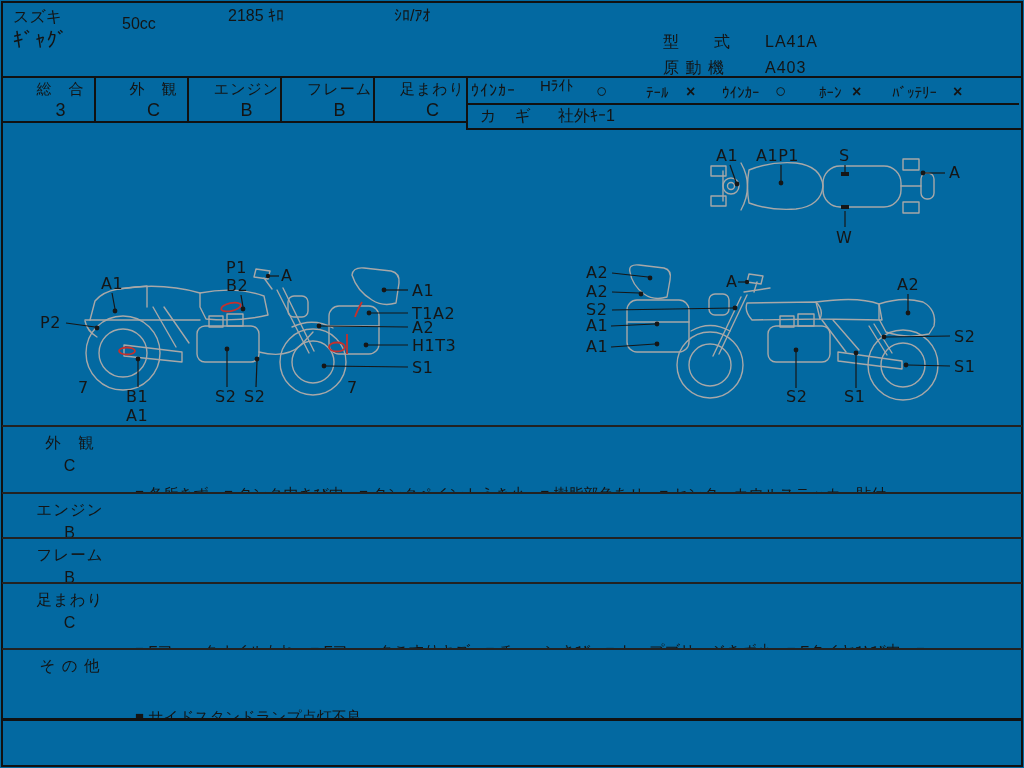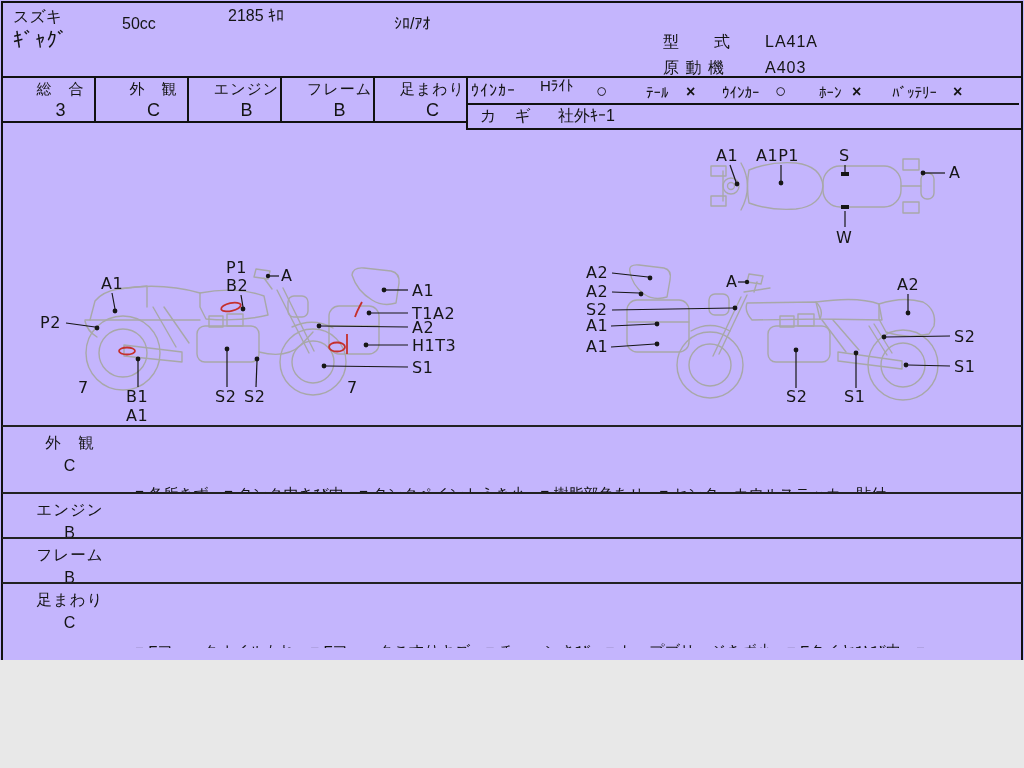--- a/index.html
+++ b/index.html
@@ -1,16 +1,16 @@
 <!DOCTYPE html>
 <html><head>
 <meta charset="utf-8">
 <style>
   html,body{margin:0;padding:0;background:#e8e8e8;}
-  .page{position:relative;width:1024px;height:660px;background:#c4b5fd;overflow:hidden;
+  .page{position:relative;width:1024px;height:768px;background:#0369a1;overflow:hidden;
         font-family:"Liberation Sans","DejaVu Sans",sans-serif;color:#141414;}
   .outer{position:absolute;left:1px;top:1px;width:1018px;height:762px;border:2px solid #111;}
   .abs{position:absolute;white-space:nowrap;}
   .h1{font-size:16px;}
   .model{font-size:21px;letter-spacing:1px;}
   .rlabel{display:inline-block;width:102px;font-size:16px;letter-spacing:1px;}
   .rvalue{font-size:16px;letter-spacing:1px;}
   
   .grades{position:absolute;left:3px;top:78px;width:463px;height:43px;display:flex;border-bottom:2px solid #111;}
   .gcell{flex:1;border-right:2px solid #111;text-align:center;padding-top:2px;margin-left:24px;}
@@ -38,21 +38,21 @@
 </style>
 </head>
 <body>
 
 <div class="page">
   <div class="outer"></div>
 
   <span class="abs h1" style="left:13px;top:7px;">スズキ</span>
   <span class="abs h1" style="left:122px;top:15px;">50cc</span>
   <span class="abs h1" style="left:228px;top:7px;">2185 ｷﾛ</span>
-  <span class="abs h1" style="left:394px;top:15px;">ｼﾛ/ｱｵ</span>
+  <span class="abs h1" style="left:394px;top:7px;">ｼﾛ/ｱｵ</span>
   <span class="abs model" style="left:13px;top:28px;">ｷﾞｬｸﾞ</span>
 
   <div class="abs" style="left:663px;top:32px;">
     <span class="rlabel">型　　式</span><span class="rvalue">LA41A</span>
   </div>
   <div class="abs" style="left:663px;top:58px;">
     <span class="rlabel">原 動 機</span><span class="rvalue">A403</span>
   </div>
 
   <div class="abs" style="left:2px;top:76px;width:1020px;border-top:2px solid #111;"></div>
@@ -295,15 +295,24 @@
     <div class="ccat">
       <div>足まわり</div>
       <div class="cgrade">C</div>
     </div>
     <div class="ctext">
       <div>■ Fフォークオイルもれ　■ Fフォークこすりキズ　■ チェーンさび　■ トップブリッジきず小　■ Fタイヤひび中　■</div>
       
     </div>
   </div>
 
+  <div class="crow" style="top:648px;height:69px;">
+    <div class="ccat">
+      <div>そ の 他</div>
+      <div class="cgrade"></div>
+    </div>
+    <div class="ctext">
+      <div>■ サイドスタンドランプ点灯不良</div>
+    </div>
+  </div>
 
   <div class="thick"></div>
 </div>
 
 </body></html>

